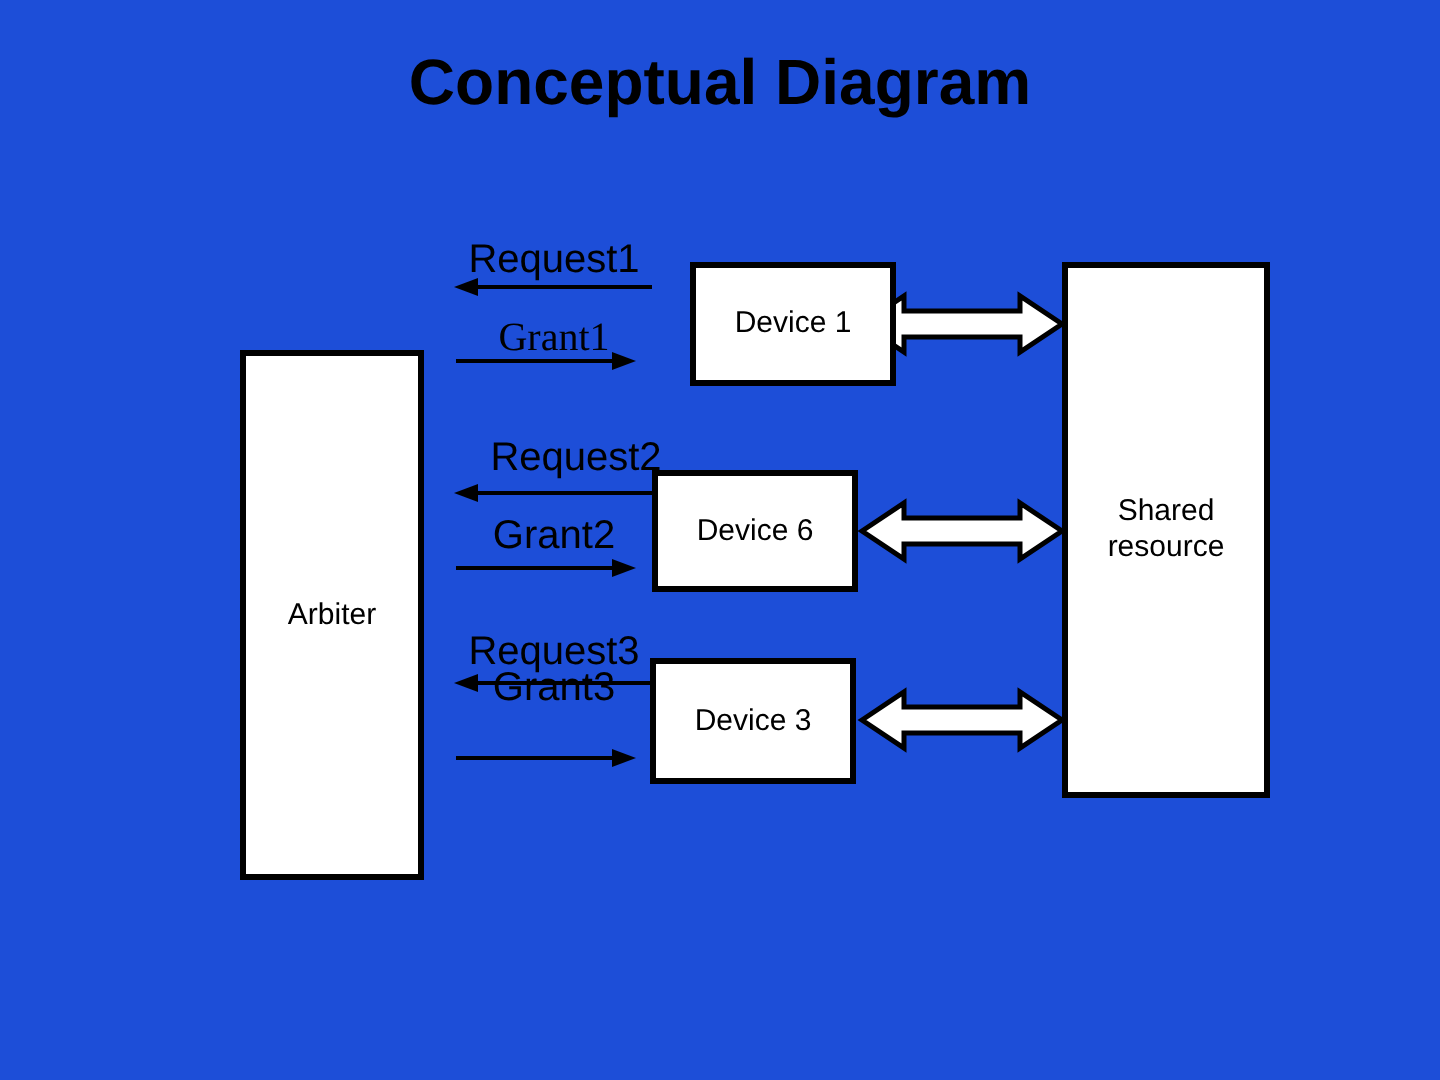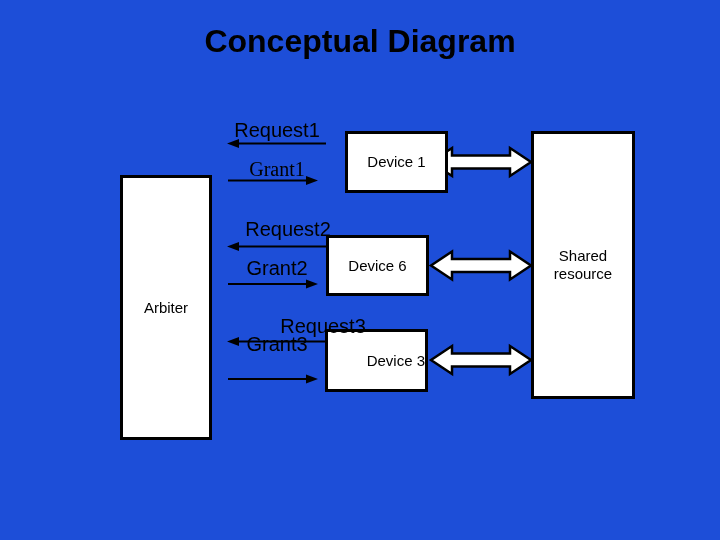--- a/index.html
+++ b/index.html
@@ -34,37 +34,37 @@
     align-items: center;
     justify-content: center;
     text-align: center;
     font-size: 15px;
     line-height: 18px;
     color: #000000;
   }
   .arbiter  { left: 120px; top: 131px; width: 92px; height: 265px; margin-top: 44px; }
   .device-1 { left: 345px; top: 131px; width: 103px; height: 62px; text-align: right; }
   .device-2 { left: 326px; top: 235px; width: 103px; height: 61px; }
-  .device-3 { left: 325px; top: 329px; width: 103px; height: 63px; justify-content: flex-end; }
+  .device-3 { left: 325px; top: 329px; width: 103px; height: 63px; }
   .shared   { left: 531px; top: 131px; width: 104px; height: 268px; }
   .shared .wrap-label { width: 80px; }
   .sig-label {
     position: absolute;
     left: 277px;
     transform: translateX(-50%);
     font-size: 20px;
     line-height: 16px;
     white-space: nowrap;
     color: #000000;
   }
   .r1 { top: 122px; }
   .g1 { top: 161px; font-family: Liberation Serif, serif; }
   .r2 { top: 221px; margin-left: 11px; }
   .g2 { top: 260px; }
-  .r3 { top: 318px; margin-left: 46px; }
+  .r3 { top: 318px; }
   .g3 { top: 336px; }
   .arrow-layer {
     position: absolute;
     left: 0; top: 0;
     width: 720px;
     height: 540px;
   }
   .thin-line { stroke: #000000; stroke-width: 2; }
   .thin-head { fill: #000000; stroke: none; }
   .bus-arrow { fill: #ffffff; stroke: #000000; stroke-width: 2.5; stroke-linejoin: miter; }

